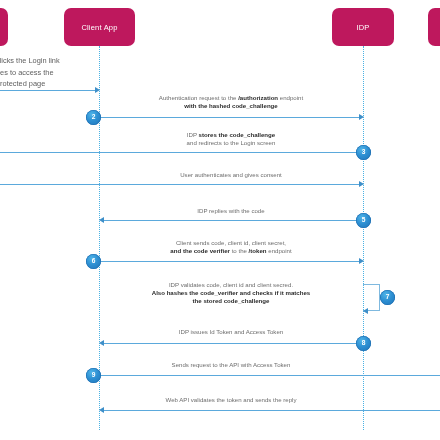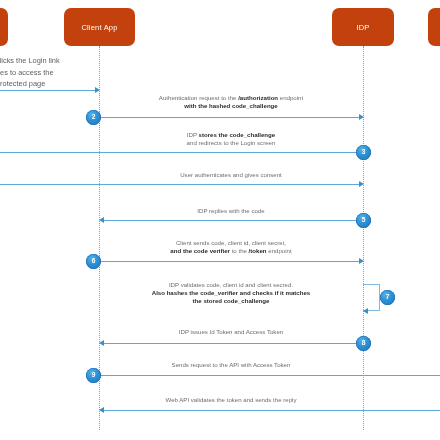--- a/index.html
+++ b/index.html
@@ -6,21 +6,21 @@
   body{
     width:440px;height:440px;overflow:hidden;background:#ffffff;
     font-family:"Liberation Sans", sans-serif;
     -webkit-font-smoothing:antialiased;
   }
   #stage{position:relative;width:440px;height:440px;}
 
   
   .actor{
     position:absolute;
-    background:#c2410c;
+    background:#be185d;
     border-radius:7px;
     display:flex;align-items:center;justify-content:center;
     color:#ffffff;
     font-size:7.5px;
     letter-spacing:.2px;
     text-align:center;
     box-sizing:border-box;
   }
   .actor.clipL{border-top-left-radius:0;border-bottom-left-radius:0;}
   .actor.clipR{border-top-right-radius:0;border-bottom-right-radius:0;}

